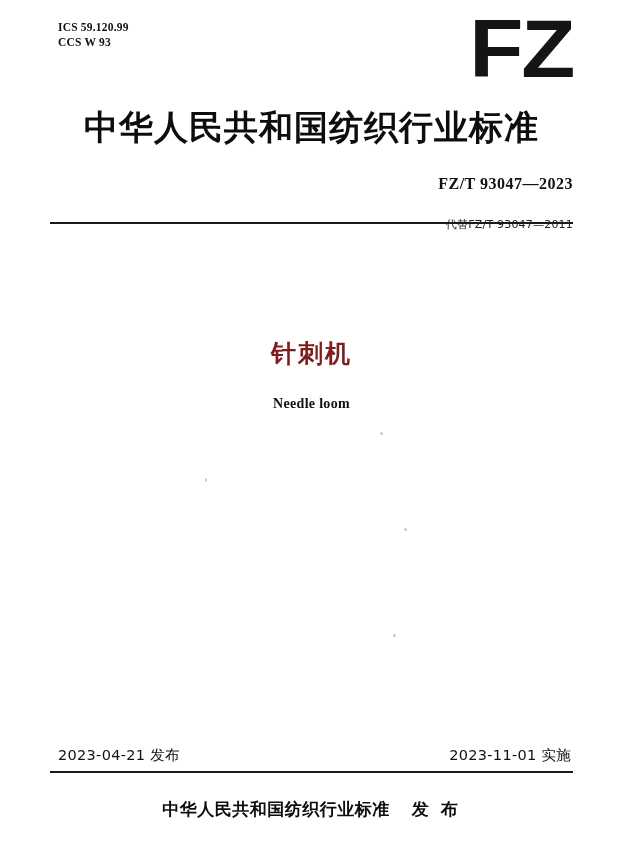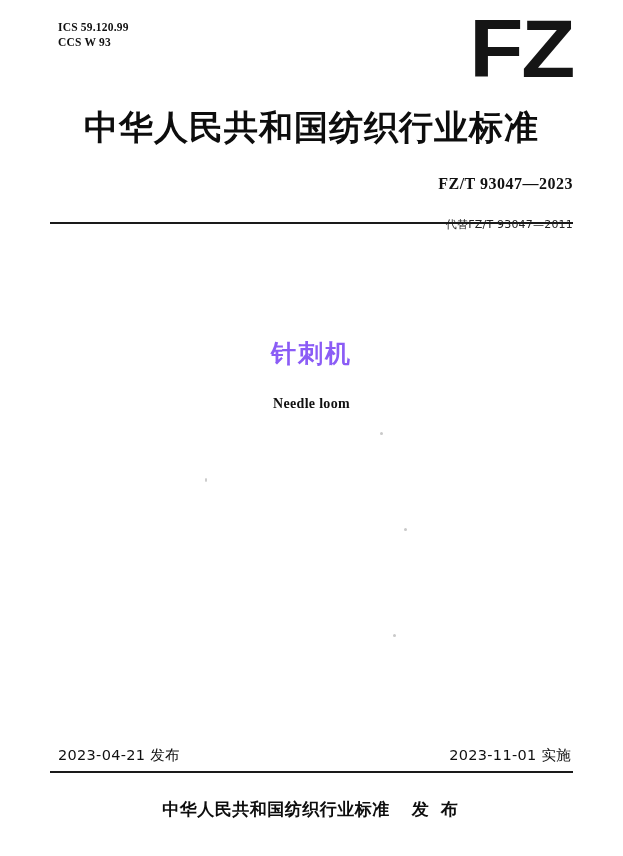--- a/index.html
+++ b/index.html
@@ -104,21 +104,21 @@
   .doc-title-cn {
     position: absolute;
     left: 0;
     right: 0;
     top: 337px;
     text-align: center;
     font-family: "DejaVu Sans", sans-serif;
     font-weight: bold;
     font-size: 25px;
     letter-spacing: 2px;
-    color: #8b5cf6;
+    color: #7f1d1d;
   }
   .doc-title-en {
     position: absolute;
     left: 0;
     right: 0;
     top: 396px;
     text-align: center;
     font-family: "Liberation Serif", serif;
     font-weight: bold;
     font-size: 14px;

